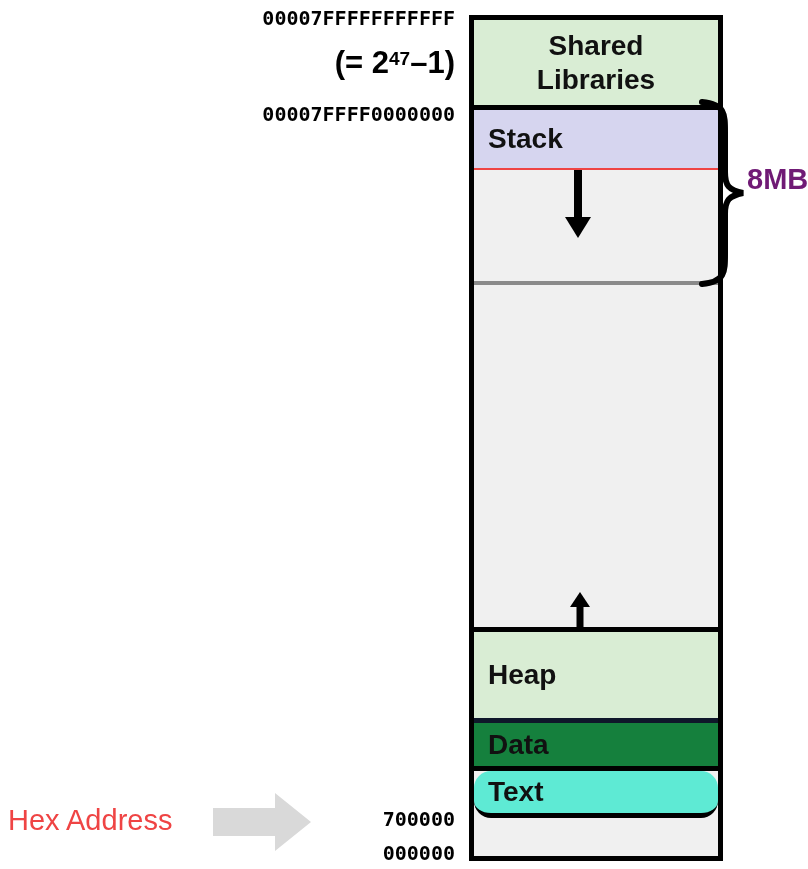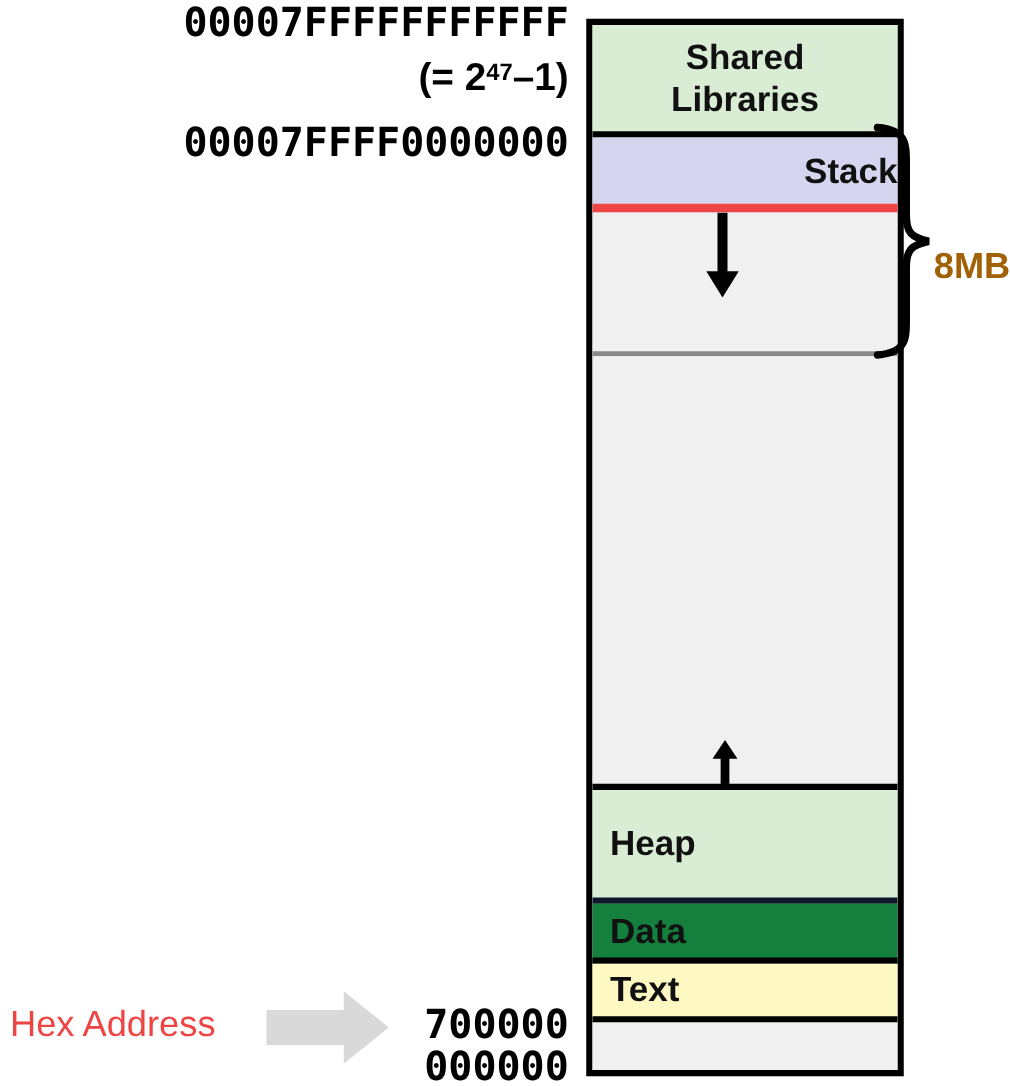--- a/index.html
+++ b/index.html
@@ -17,38 +17,38 @@
     width:254px;height:846px;
     box-sizing:border-box;
     border:5px solid #000;
     background:#f0f0f0;
     display:flex;flex-direction:column;
   }
   .region{box-sizing:border-box;width:100%;position:relative;}
   .r-shared{height:90px;border-bottom:5px solid #000;
     display:flex;align-items:center;justify-content:center;text-align:center;}
   .r-shared .region-label{max-width:150px;line-height:1.18;}
-  .r-stack{height:60px;border-bottom:7px solid #ef4444;display:flex;align-items:center;justify-content:flex-end;}
+  .r-stack{height:60px;border-bottom:2px solid #ef4444;display:flex;align-items:center;}
   .r-stackgrow{height:115px;border-bottom:4px solid #8a8a8a;}
   .r-unalloc{height:347px;border-bottom:5px solid #000;}
   .r-heap{height:91px;border-bottom:5px solid #0f172a;display:flex;align-items:center;}
   .r-data{height:48px;border-bottom:5px solid #000;display:flex;align-items:center;}
   .r-text{height:47px;border-bottom:5px solid #000;display:flex;align-items:center;}
   .r-below{height:38px;}
   .region-label{
     font-weight:bold;font-size:28px;color:#111;
     padding-left:14px;
   }
   .r-shared .region-label{padding-left:0;}
   
   .addr{
     position:absolute;left:0;width:455px;
     text-align:right;
     font-family:"DejaVu Sans Mono", monospace;
-    font-weight:bold;font-size:32px;line-height:34px;
+    font-weight:bold;font-size:20px;line-height:34px;
     color:#000;white-space:nowrap;
   }
   #addr-max{top:1px;}
   #addr-note{
     top:42px;
     font-family:"Liberation Sans", sans-serif;
     font-size:31px;
   }
   #addr-note sup{font-size:19px;vertical-align:8px;}
   #addr-stack-top{top:97px;}
@@ -60,22 +60,22 @@
     font-size:29px;font-weight:normal;color:#ef4444;
     white-space:nowrap;
   }
   #hex-arrow{position:absolute;left:213px;top:793px;}
   
   #stack-grow-arrow{position:absolute;left:565px;top:170px;}
   #heap-grow-arrow{position:absolute;left:570px;top:592px;}
   
   #size-brace{position:absolute;left:696px;top:97px;}
   #size-label{
-    position:absolute;left:747px;top:197px;
-    font-weight:bold;font-size:29px;color:#a16207;white-space:nowrap;
+    position:absolute;left:747px;top:163px;
+    font-weight:bold;font-size:29px;color:#701a75;white-space:nowrap;
   }
 </style>
 </head>
 <body>
 
 <div id="canvas">
 
   <div class="addr" id="addr-max">00007FFFFFFFFFFF</div>
   <div class="addr" id="addr-note"><span>(= 2</span><sup>47</sup><span>–1)</span></div>
   <div class="addr" id="addr-stack-top">00007FFFF0000000</div>
@@ -95,21 +95,21 @@
       <div class="region-label">Stack</div>
     </div>
     <div class="region r-stackgrow" style="background: rgb(240, 240, 240);"></div>
     <div class="region r-unalloc" style="background: rgb(240, 240, 240);"></div>
     <div class="region r-heap" style="background: rgb(217, 237, 212);">
       <div class="region-label">Heap</div>
     </div>
     <div class="region r-data" style="background: #15803d;">
       <div class="region-label">Data</div>
     </div>
-    <div class="region r-text" style="background: #fef9c3;">
+    <div class="region r-text" style="background: #5eead4; border-radius: 17px;">
       <div class="region-label">Text</div>
     </div>
     <div class="region r-below" style="background: rgb(240, 240, 240);"></div>
   </div>
 
   <svg id="stack-grow-arrow" width="26" height="68" viewBox="0 0 26 68">
     <rect x="9" y="0" width="8" height="50" fill="#000"></rect>
     <polygon points="0,47 26,47 13,68" fill="#000"></polygon>
   </svg>
 

